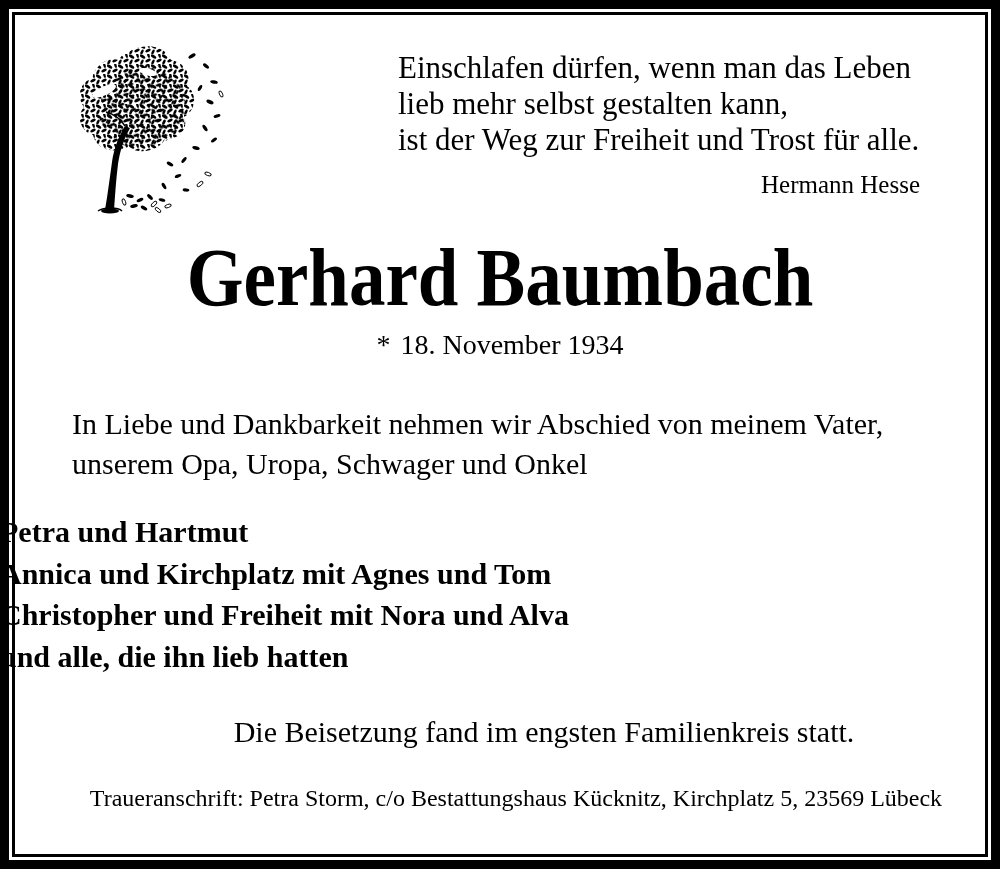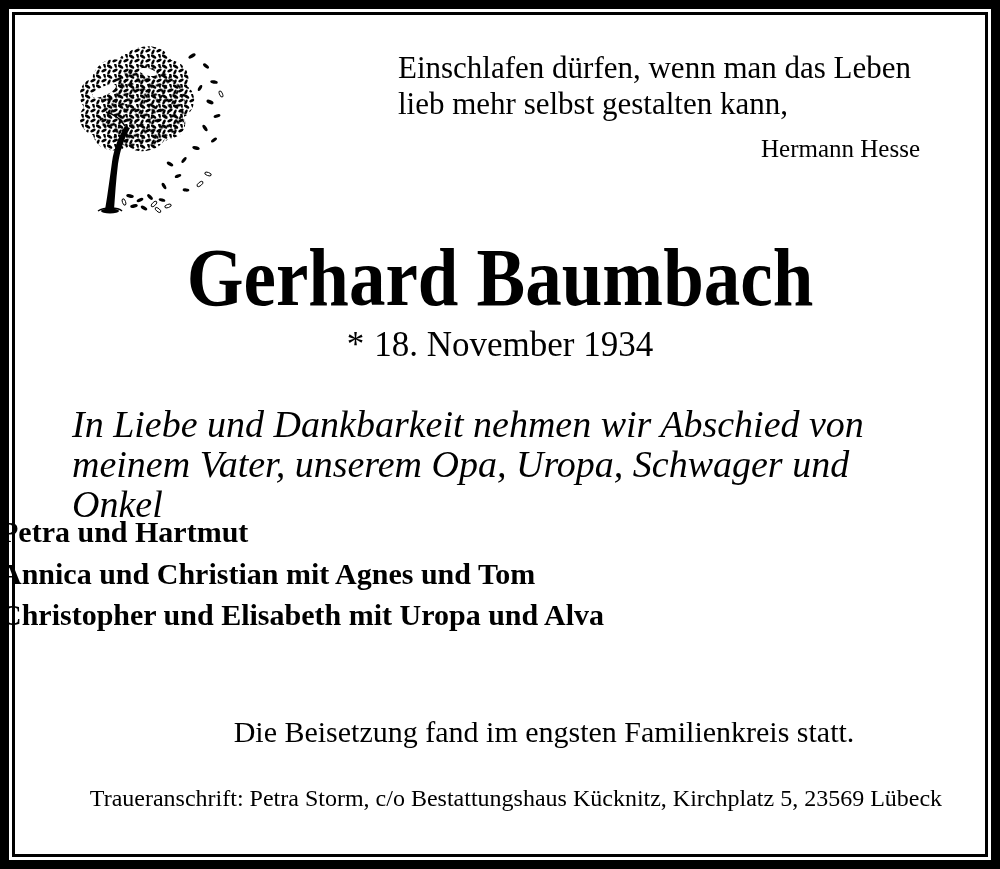--- a/index.html
+++ b/index.html
@@ -25,26 +25,26 @@
     margin-top: 12px; font-size: 25px; line-height: 30px; text-align: right;
   }
   .name {
     position: absolute; left: 0; top: 248px; width: 1000px;
     text-align: center; font-weight: bold; font-size: 82px; line-height: 60px;
     white-space: nowrap; transform: scaleX(0.89); transform-origin: 50% 50%;
   }
   .dates {
     position: absolute; left: 0; top: 325px; width: 1000px;
     display: flex; justify-content: center; gap: 46px;
-    font-size: 35px; line-height: 40px; white-space: nowrap;
+    font-size: 28px; line-height: 40px; white-space: nowrap;
   }
   .dates .sym { margin-right: 10px; }
   .intro {
     position: absolute; left: 72px; top: 404px; width: 870px;
-    font-size: 38px; line-height: 40px; font-style: italic;
+    font-size: 30px; line-height: 40px;
   }
   .mourners {
     position: absolute; left: 0; top: 511px; width: 1000px;
     font-weight: bold; font-size: 30px; line-height: 41.5px;
     white-space: nowrap;
   }
   .funeral-note {
     position: absolute; left: 0; top: 712px; width: 1000px;
     text-align: center; font-size: 30px; line-height: 40px; white-space: nowrap; padding-left: 44px;
   }
@@ -118,36 +118,38 @@
         <ellipse cx="50" cy="158" rx="3.4" ry="1.6" transform="rotate(70 50 158)"></ellipse>
         <ellipse cx="84" cy="166" rx="3.4" ry="1.6" transform="rotate(40 84 166)"></ellipse>
         <ellipse cx="147" cy="50" rx="3.2" ry="1.5" transform="rotate(65 147 50)"></ellipse>
       </g>
     </svg>
   </div>
 
   <div class="quote">
     <div>Einschlafen dürfen, wenn man das Leben</div>
     <div>lieb mehr selbst gestalten kann,</div>
+    <div>ist der Weg zur Freiheit und Trost für alle.</div>
     <div class="attribution">Hermann Hesse</div>
   </div>
 
   <div class="name">Gerhard Baumbach</div>
 
   <div class="dates">
     <span>
       <span class="sym">*</span><span>18. November 1934</span>
     </span>
   </div>
 
   <div class="intro">In Liebe und Dankbarkeit nehmen wir Abschied von meinem Vater, unserem Opa, Uropa, Schwager und Onkel</div>
 
   <div class="mourners">
     <div>Petra und Hartmut</div>
-    <div>Annica und Christian mit Agnes und Tom</div>
-    <div>Christopher und Elisabeth mit Uropa und Alva</div>
+    <div>Annica und Kirchplatz mit Agnes und Tom</div>
+    <div>Christopher und Freiheit mit Nora und Alva</div>
+    <div>und alle, die ihn lieb hatten</div>
   </div>
 
   <div class="funeral-note">Die Beisetzung fand im engsten Familienkreis statt.</div>
 
   <div class="address">Traueranschrift: Petra Storm, c/o Bestattungshaus Kücknitz, Kirchplatz 5, 23569 Lübeck</div>
 
 </div>
 
 </body></html>

